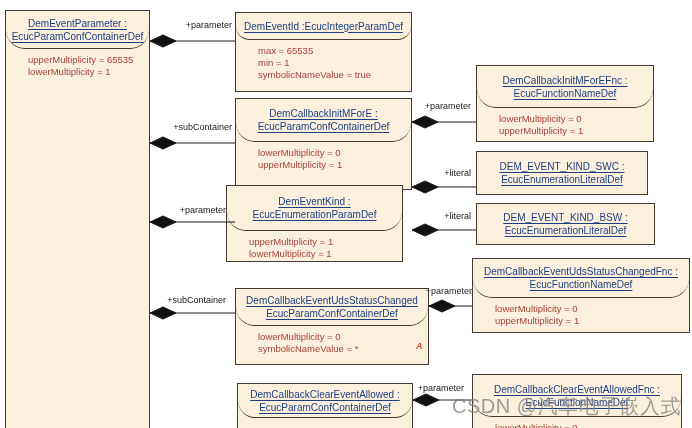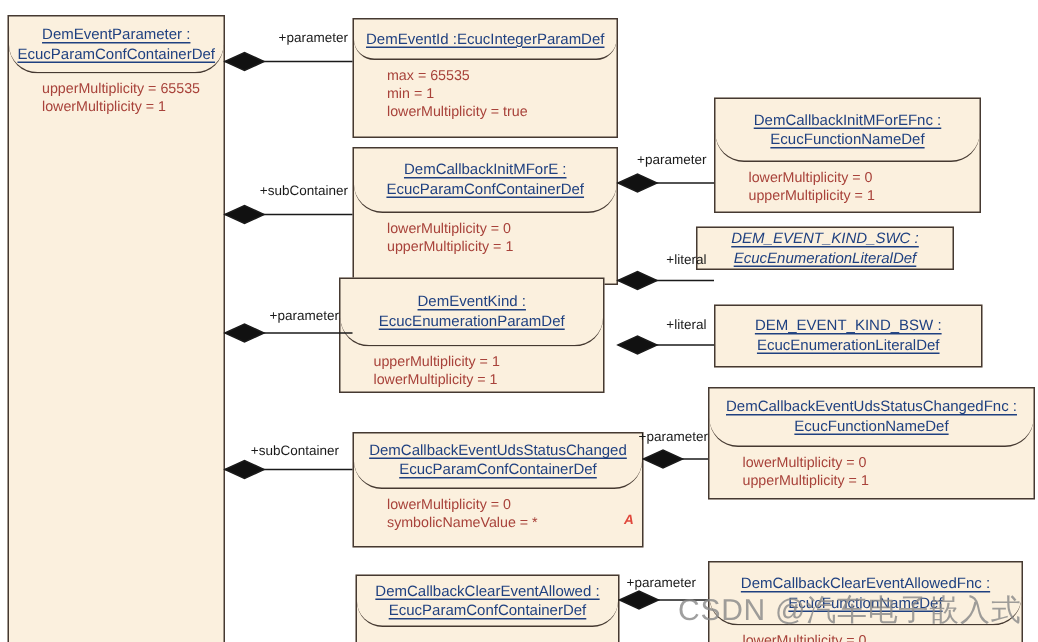--- a/index.html
+++ b/index.html
@@ -52,21 +52,21 @@
     </div>
   </div>
 
   <div class="node" style="left:235px;top:12px;width:177px;height:80px;">
     <div class="title has-divider" style="height:27px">
       <span class="tline">DemEventId :EcucIntegerParamDef</span>
     </div>
     <div class="attrs">
       <div class="aline">max = 65535</div>
       <div class="aline">min = 1</div>
-      <div class="aline">lowerMultiplicity = true</div>
+      <div class="aline">symbolicNameValue = true</div>
     </div>
   </div>
 
   <div class="node" style="left:235px;top:98px;width:177px;height:92px;">
     <div class="title has-divider" style="height:43px">
       <span class="tline">DemCallbackInitMForE :</span>
       <span class="tline">EcucParamConfContainerDef</span>
     </div>
     <div class="attrs">
       <div class="aline">lowerMultiplicity = 0</div>
@@ -89,21 +89,21 @@
     <div class="title has-divider" style="height:45px">
       <span class="tline">DemEventKind :</span>
       <span class="tline">EcucEnumerationParamDef</span>
     </div>
     <div class="attrs">
       <div class="aline">upperMultiplicity = 1</div>
       <div class="aline">lowerMultiplicity = 1</div>
     </div>
   </div>
 
-  <div class="node" style="left:464px;top:151px;width:172px;height:29px;font-style:italic;">
+  <div class="node" style="left:476px;top:151px;width:172px;height:44px;">
     <div class="title" style="height:100%">
       <span class="tline">DEM_EVENT_KIND_SWC :</span>
       <span class="tline">EcucEnumerationLiteralDef</span>
     </div>
   </div>
 
   <div class="node" style="left:476px;top:203px;width:179px;height:42px;">
     <div class="title" style="height:100%">
       <span class="tline">DEM_EVENT_KIND_BSW :</span>
       <span class="tline">EcucEnumerationLiteralDef</span>

